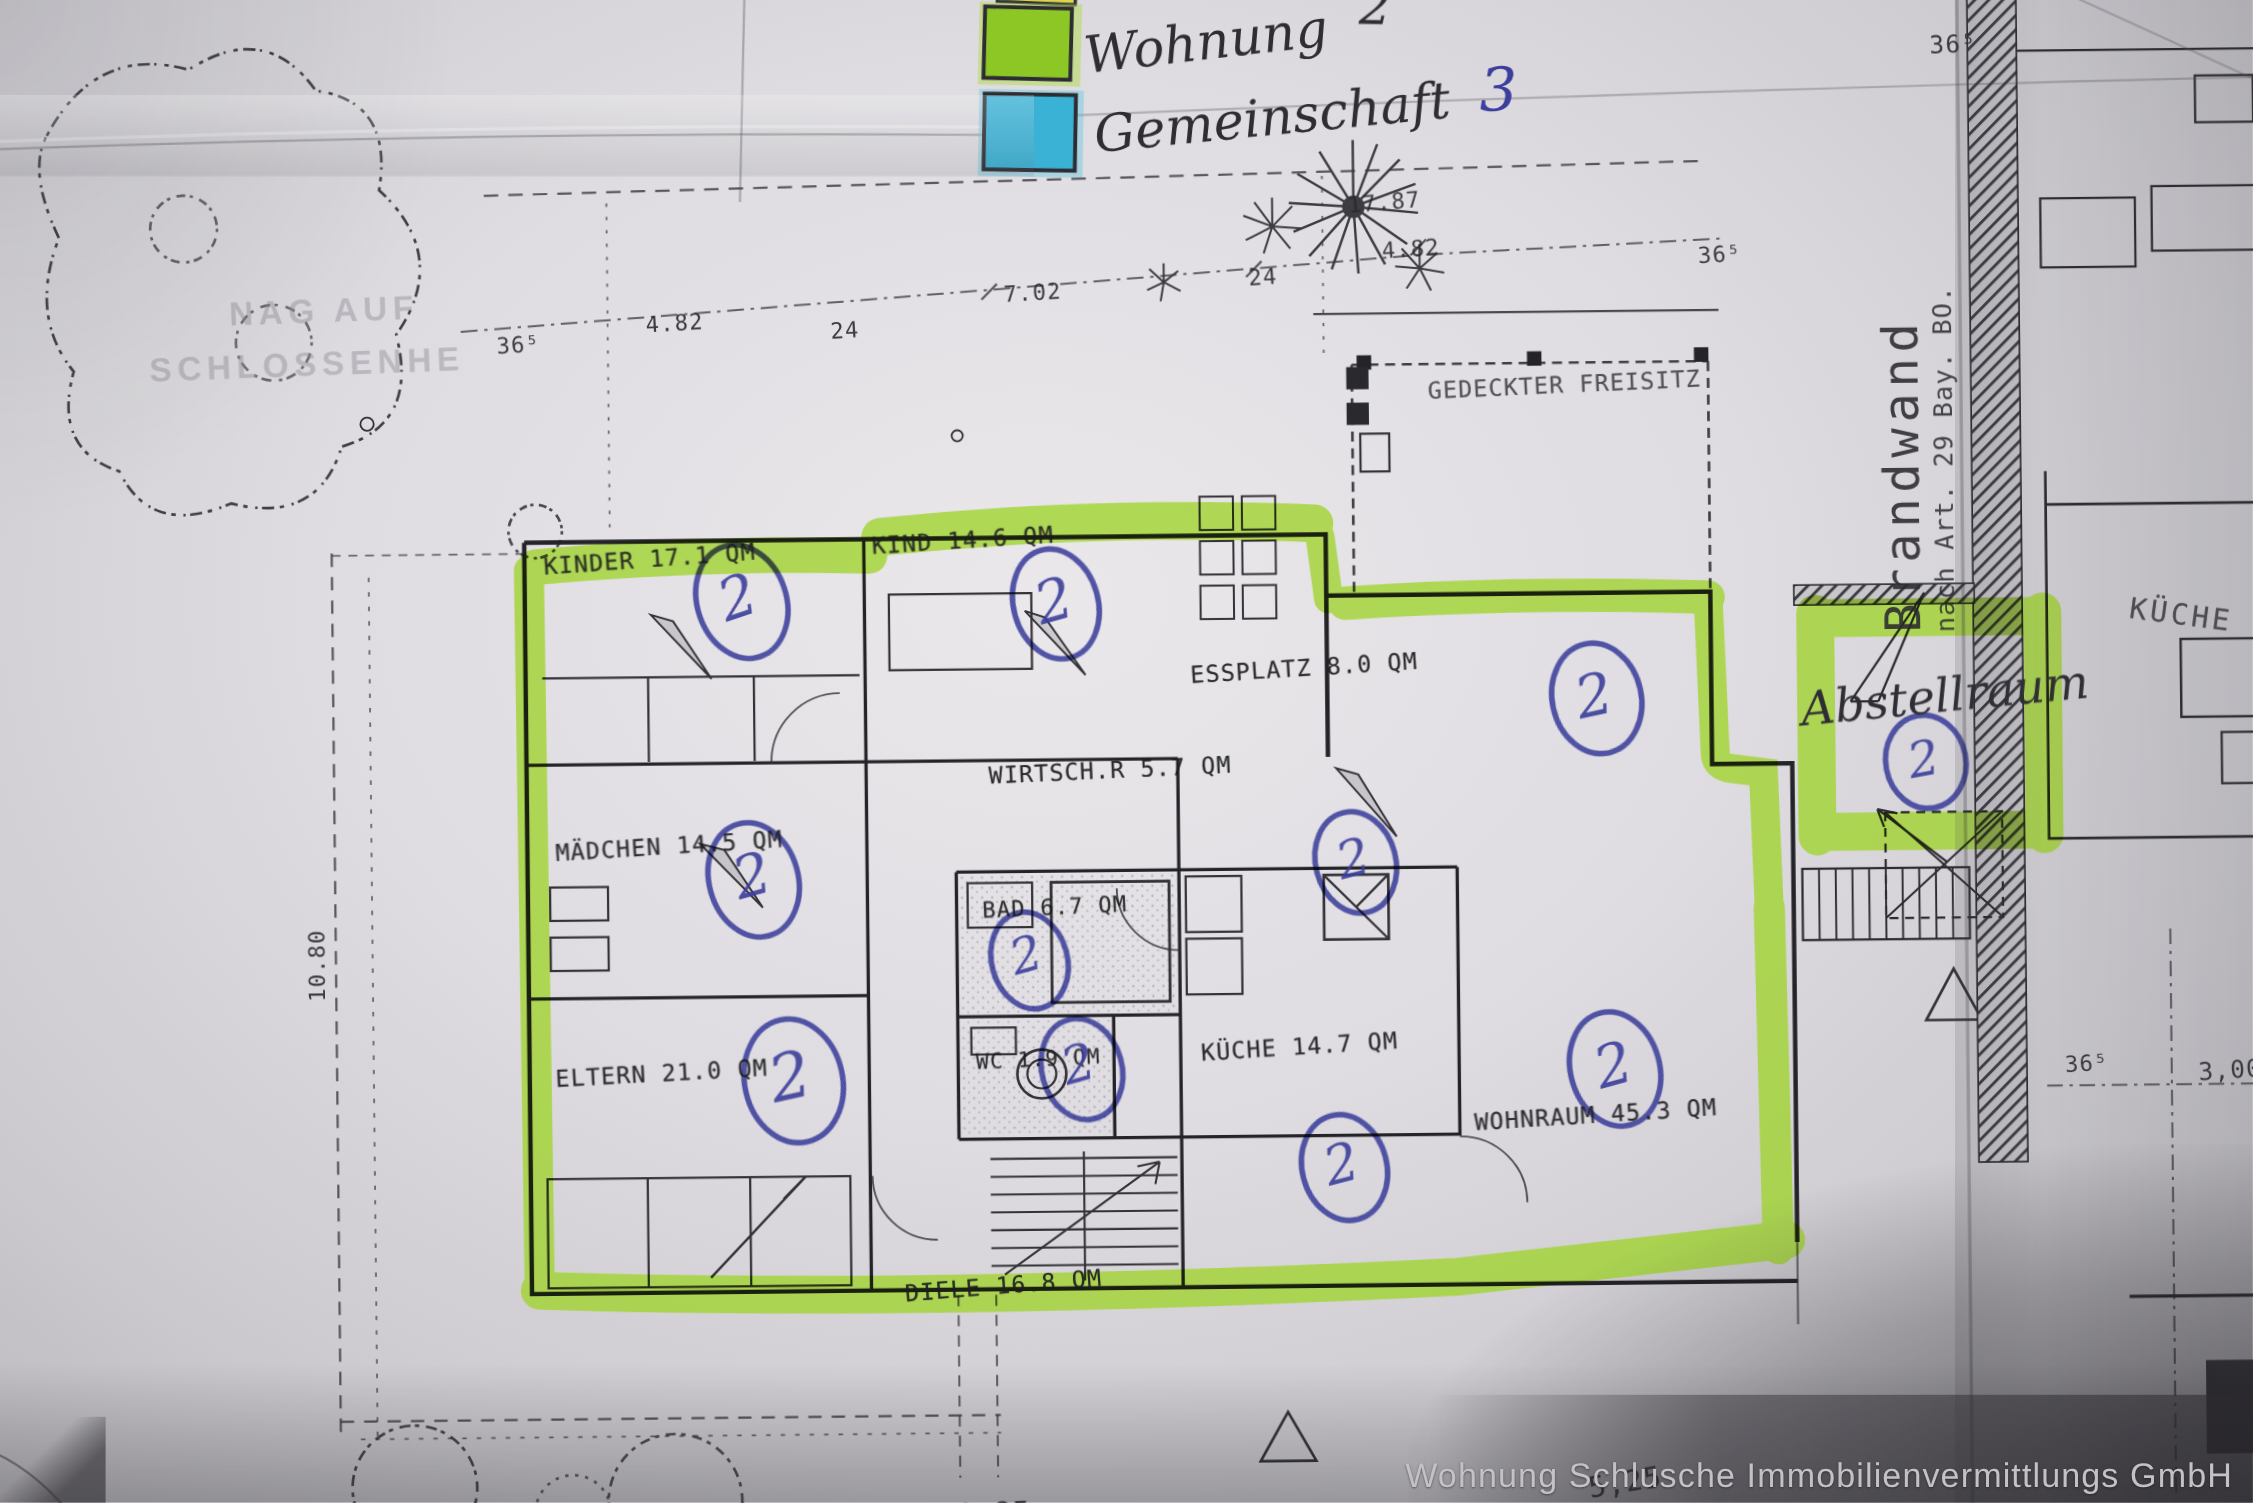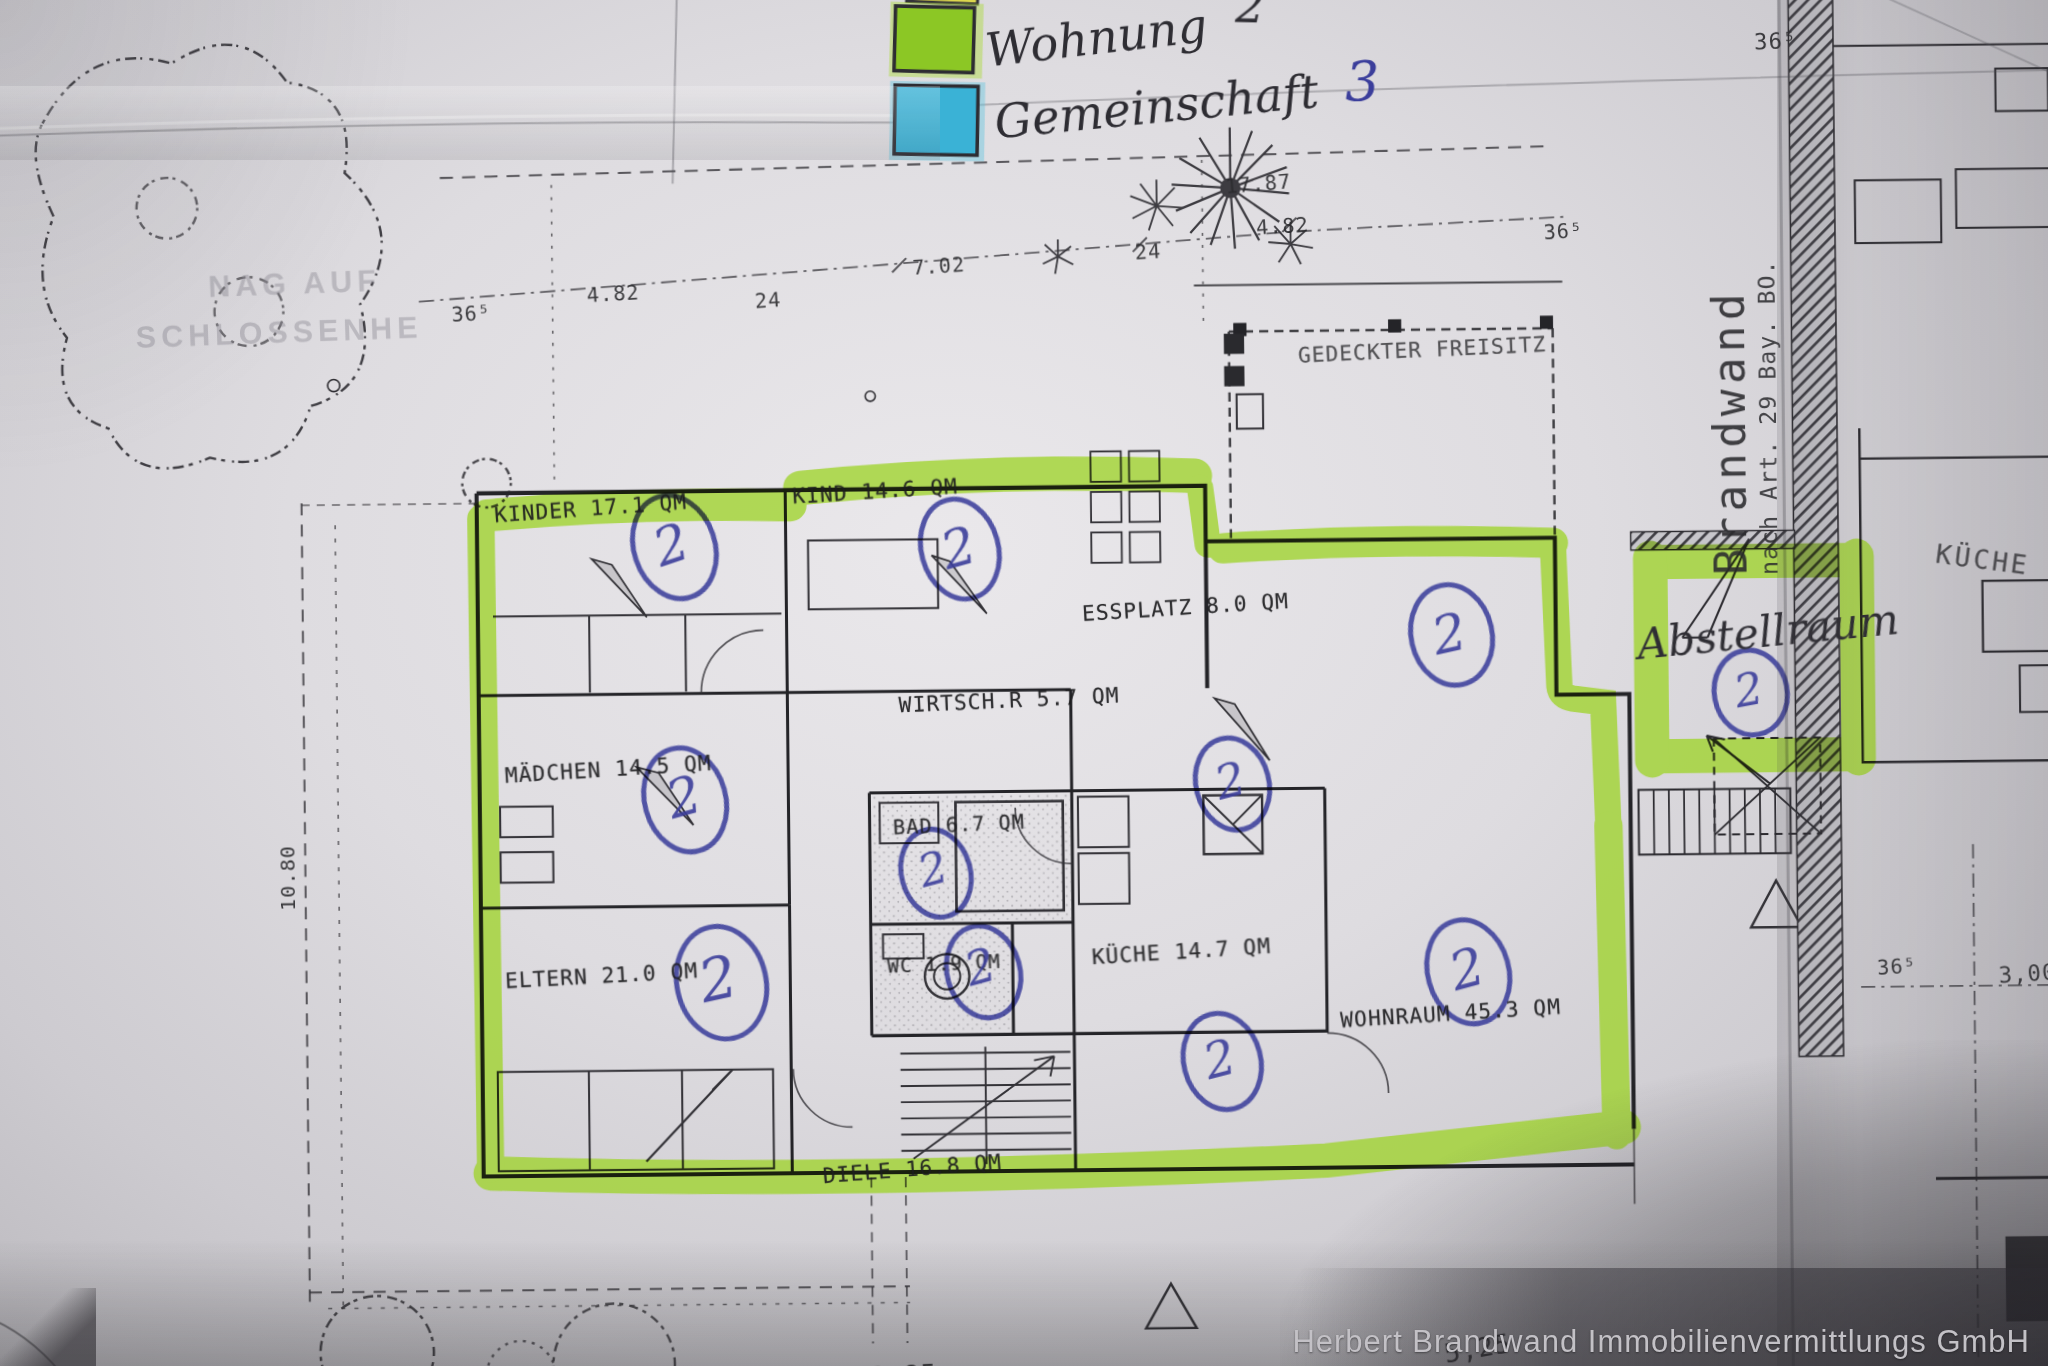--- a/index.html
+++ b/index.html
@@ -322,14 +322,14 @@
   </div>
 
   <div class="shade shade-tl"></div>
   <div class="shade shade-crease"></div>
   <div class="shade shade-right"></div>
   <div class="shade shade-bottom"></div>
   <div class="shade shade-br"></div>
   <div class="shade corner-bl"></div>
   <div class="shade footer-shade"></div>
 
-  <span class="abs brand" style="right:18px;bottom:6px;">Herbert Brandwand Immobilienvermittlungs GmbH</span>
+  <span class="abs brand" style="right:18px;bottom:6px;">Wohnung Schlusche Immobilienvermittlungs GmbH</span>
 </div>
 
 </body></html>

